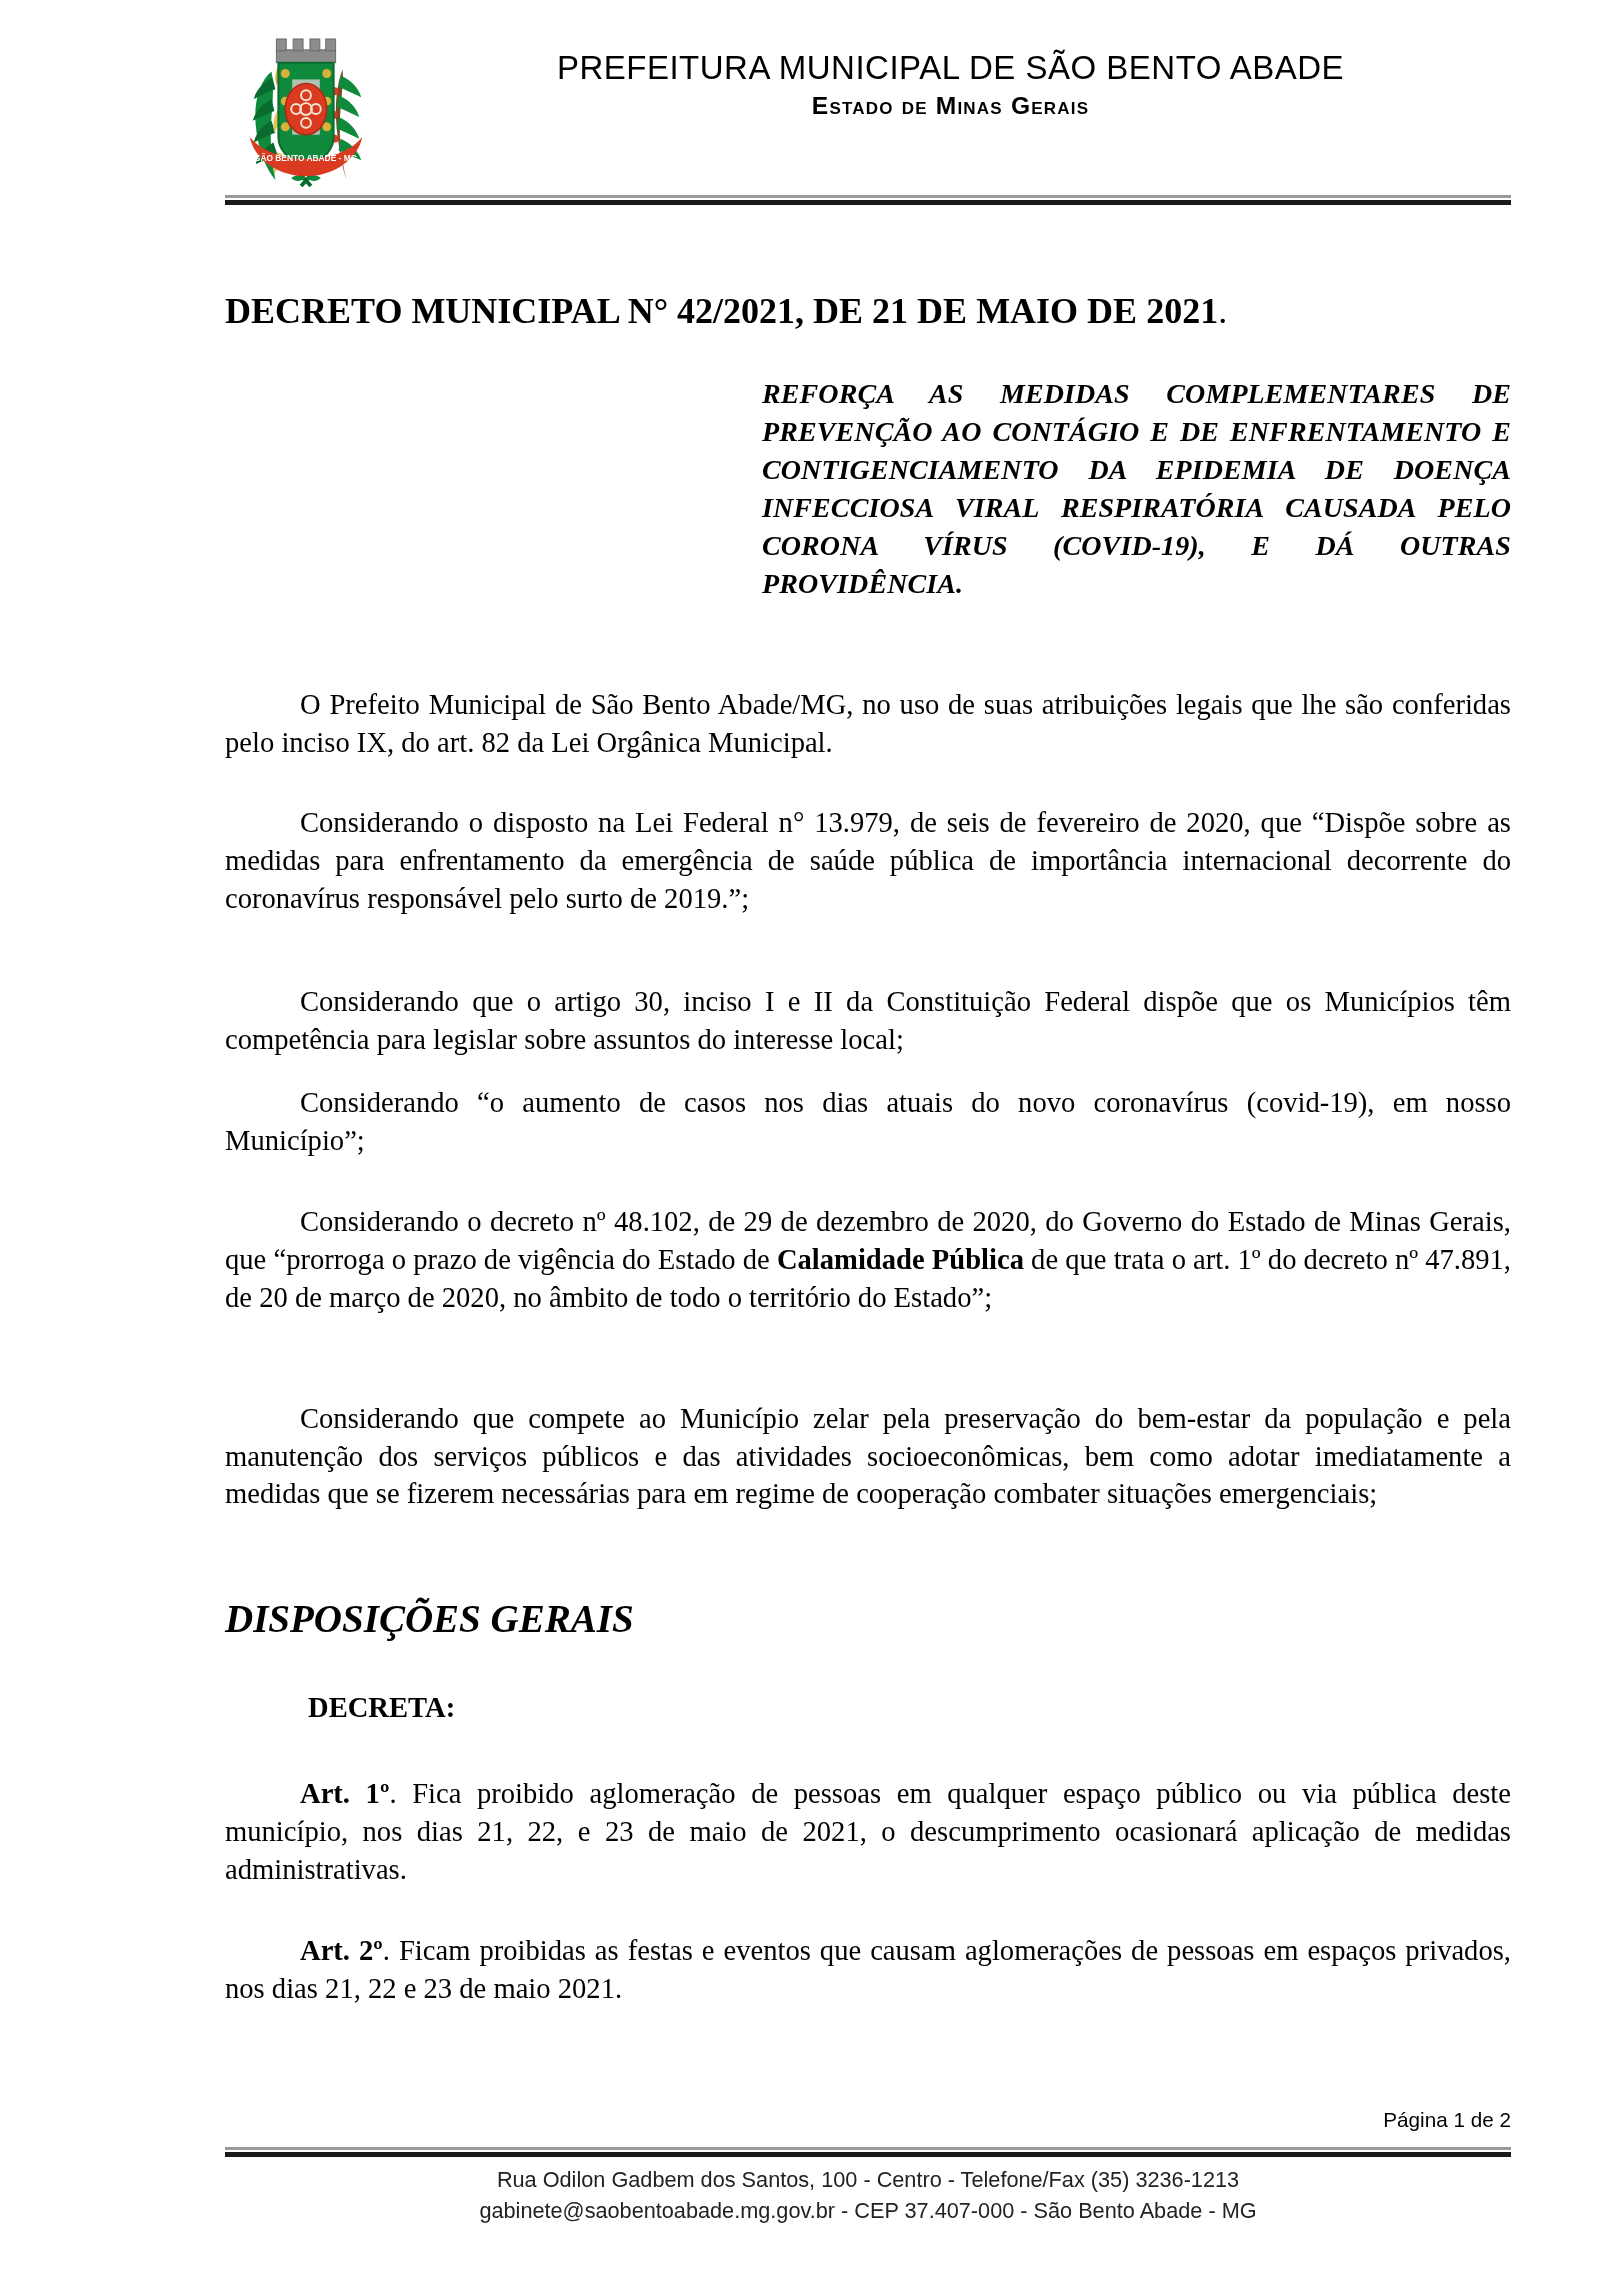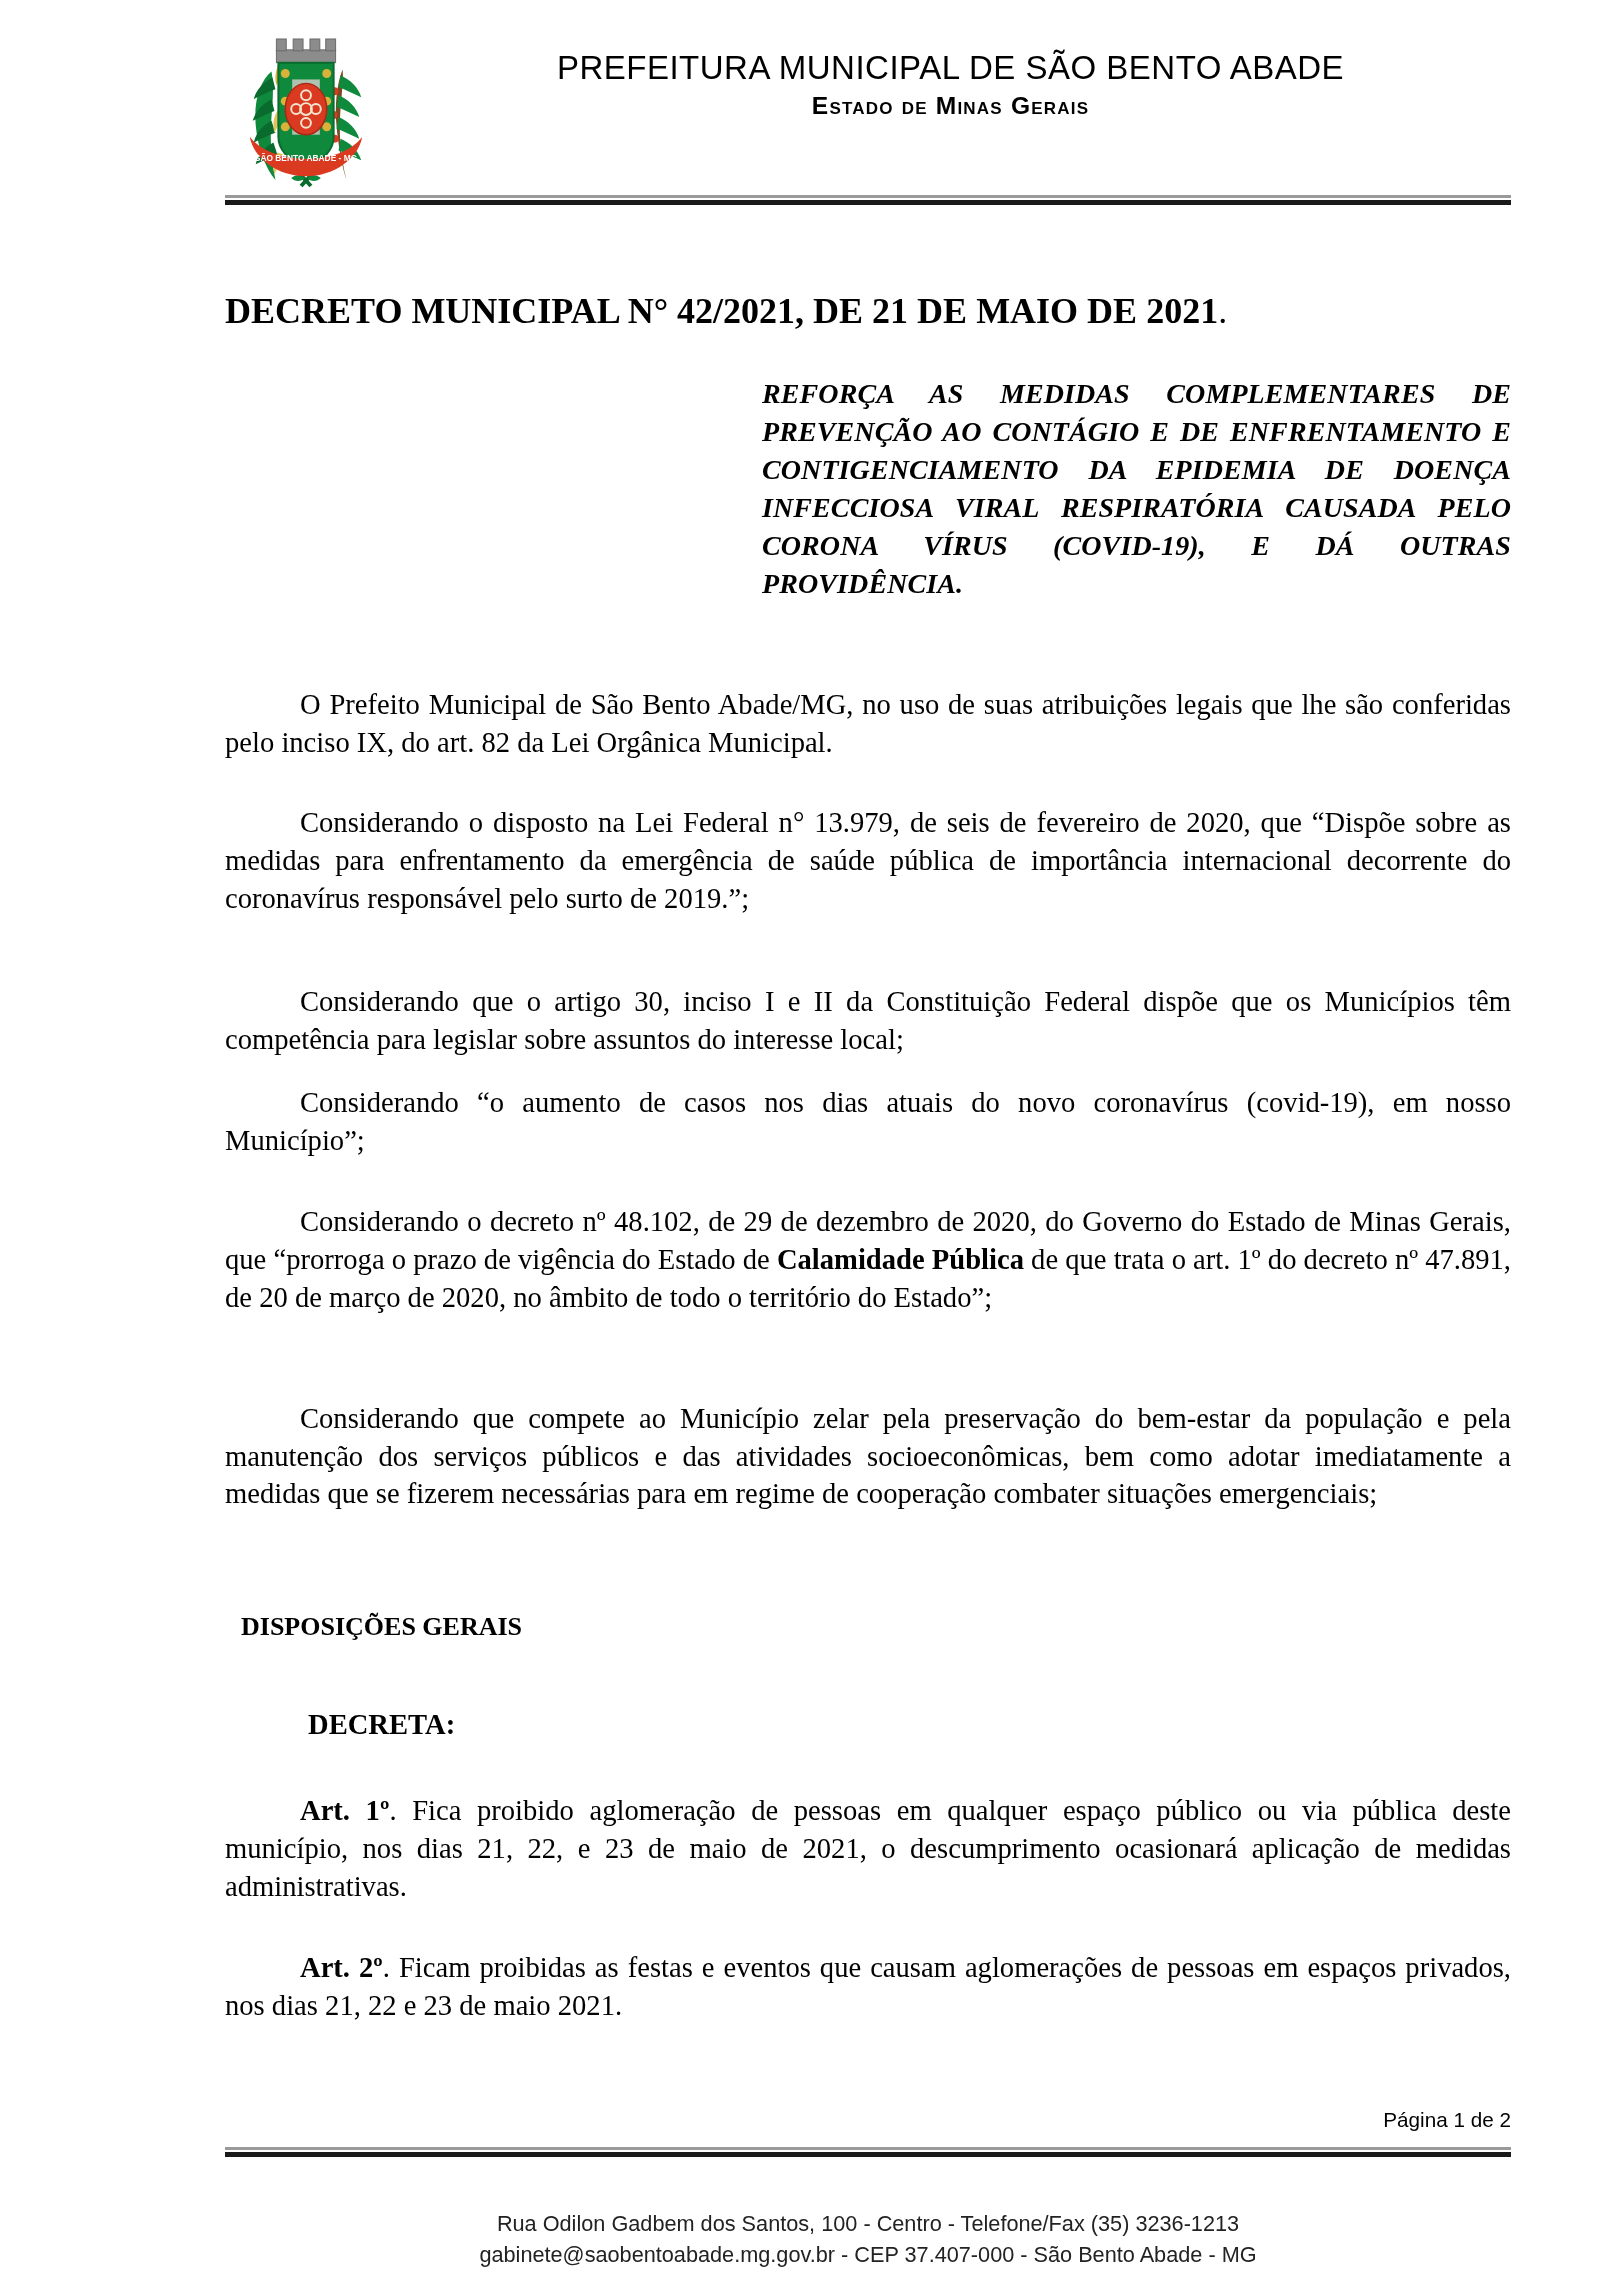--- a/index.html
+++ b/index.html
@@ -110,24 +110,25 @@
     text-indent: 75px;
     margin: 0;
   }
   .para b { font-weight: bold; }
   .gap-s  { height: 25.6px; }
   .gap-m  { height: 43px; }
   .gap-l  { height: 65px; }
   .gap-xl { height: 83px; }
 
   .section-head {
-    font-size: 26px;
+    font-size: 39px;
     font-weight: bold;
     text-indent: 0;
-    margin: 16px;
+    margin: 0;
+    font-style: italic;
   }
   .decreta {
     font-size: 28.6px;
     font-weight: bold;
     text-indent: 75px;
     margin: 8px;
   }
 
   
   .pagenum {
@@ -144,21 +145,20 @@
   .footer {
     position: absolute;
     left: 225px;
     top: 2165px;
     width: 1286px;
     text-align: center;
     font-family: "Liberation Sans", sans-serif;
     font-size: 21.7px;
     line-height: 1.42;
     color: #222222;
-    margin-top: 44px;
   }
 </style>
 </head>
 <body>
 
 <div class="page">
 
   <div class="letterhead">
 
     <div class="crest">

